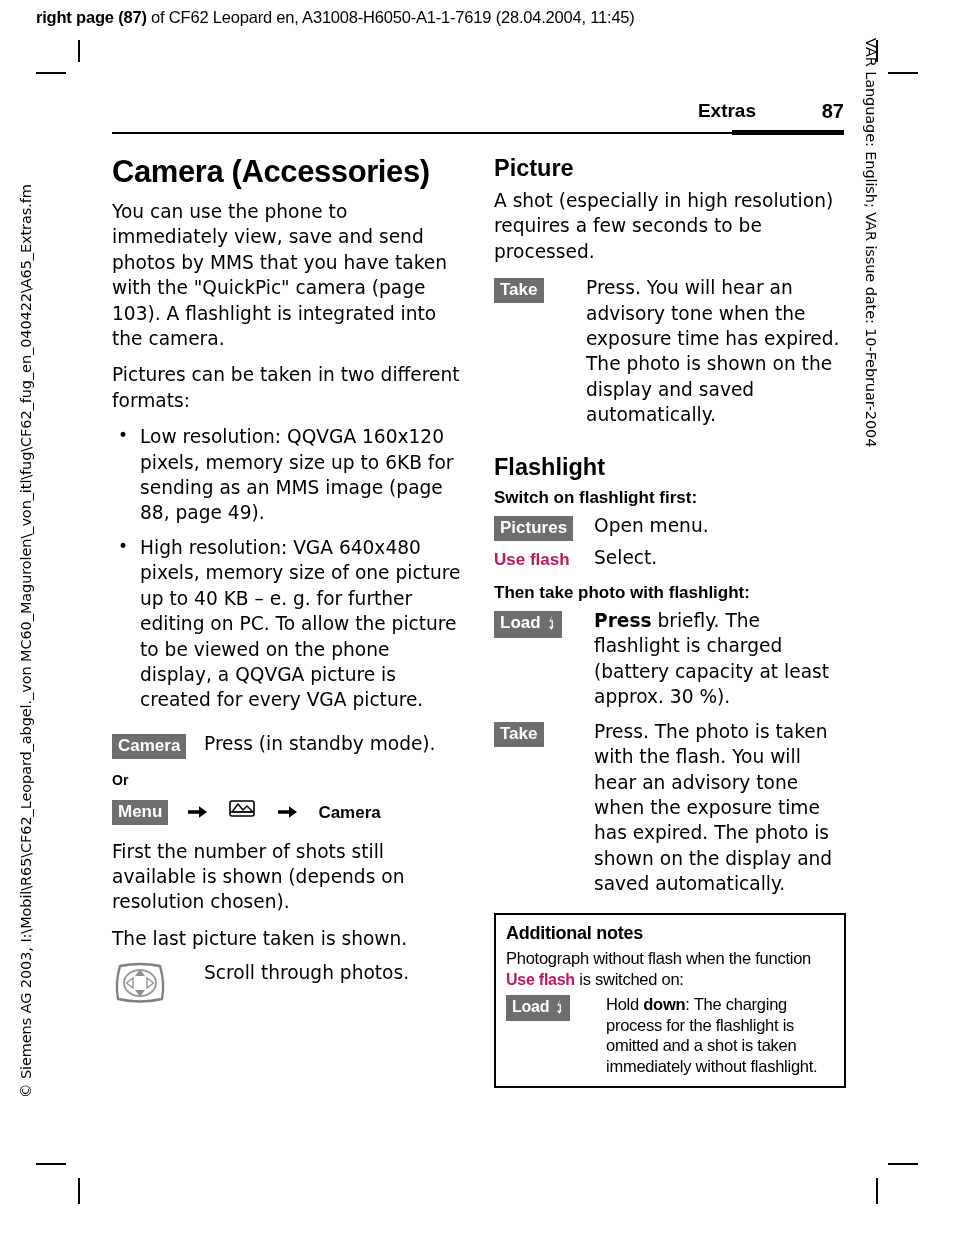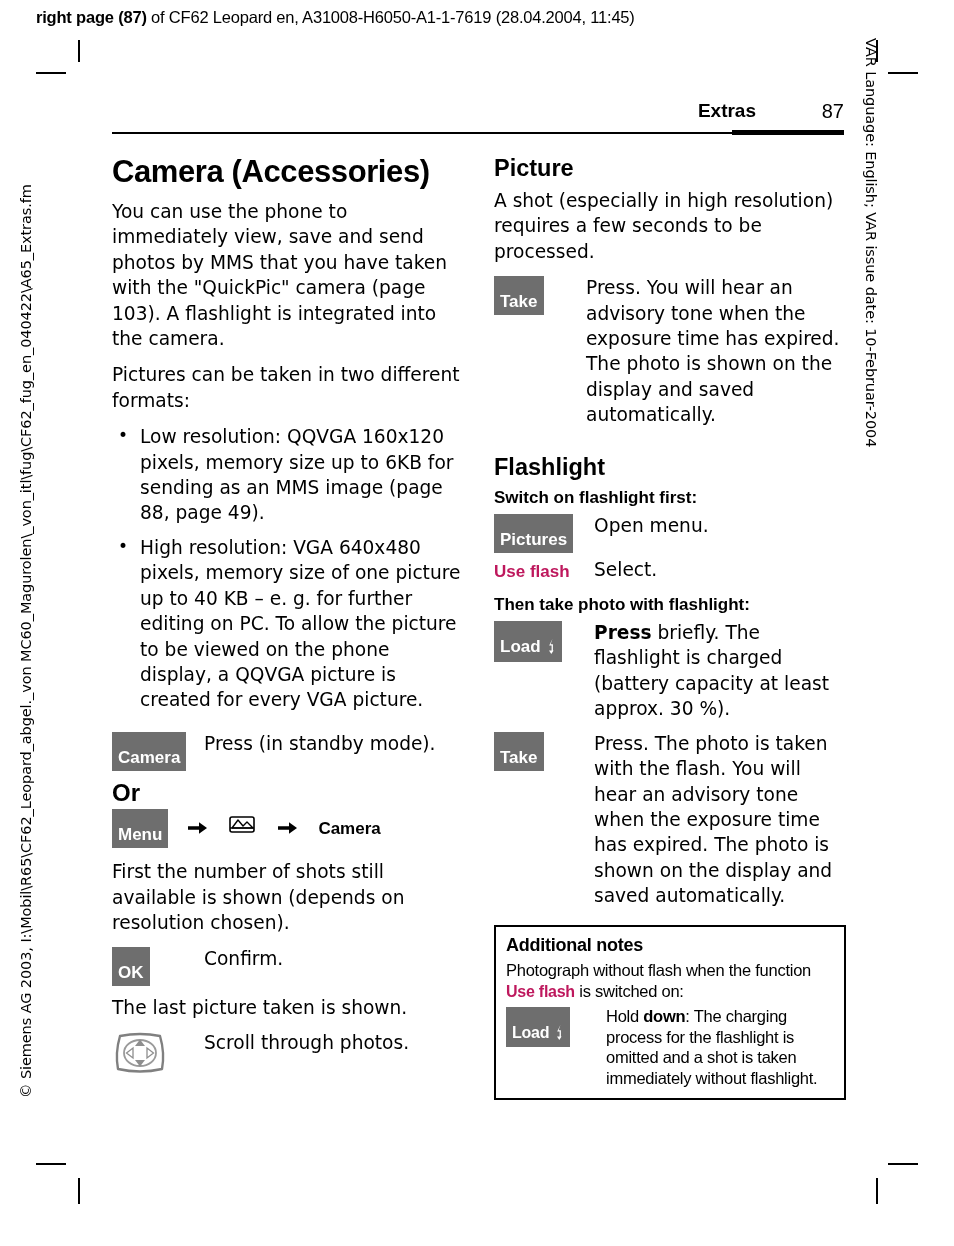--- a/index.html
+++ b/index.html
@@ -79,21 +79,21 @@
     top: 0;
     font-family: "Liberation Sans", sans-serif;
     font-weight: bold;
     font-size: 19px;
   }
   .runhead .rh-page {
     position: absolute;
     right: 0px;
     top: 0;
     font-family: "Liberation Sans", sans-serif;
-    font-weight: normal;
+    font-weight: bold;
     font-size: 20px;
   }
   .rule-thin {
     position: absolute;
     left: 0;
     top: 32px;
     width: 620px;
     height: 2px;
     background: #000;
   }
@@ -178,21 +178,21 @@
   .keydesc b { font-weight: bold; }
 
   .softkey {
     display: inline-block;
     background: #6e6e6e;
     color: #ffffff;
     font-family: "Liberation Sans", sans-serif;
     font-weight: bold;
     font-size: 17px;
     line-height: 22px;
-    padding: 15px 6px 2px 6px;
+    padding: 1px 6px 2px 6px;
     white-space: nowrap;
     vertical-align: baseline;
   }
   .menutext {
     font-family: "Liberation Sans", sans-serif;
     font-weight: bold;
     font-size: 17px;
     color: #be185d;
     white-space: nowrap;
   }
@@ -213,21 +213,21 @@
     align-items: center;
     gap: 20px;
     margin: 2px 0 11px 0;
   }
   .arrow-ico { display: inline-block; }
   .pic-ico { display: inline-block; vertical-align: middle; }
 
   .or-label {
     font-family: "Liberation Sans", sans-serif;
     font-weight: bold;
-    font-size: 24px;
+    font-size: 14px;
     margin: 4px 0 4px 0;
   }
 
   .navkey-row {
     display: flex;
     align-items: flex-start;
     margin: 4px 0 0 0;
   }
   .navkey-cell {
     width: 92px;
@@ -321,26 +321,20 @@
     <span class="arrow-ico">
       <svg width="20" height="14" viewBox="0 0 20 14">
           <path d="M0 5.2 h11 v-4 l8 5.8 -8 5.8 v-4 H0 z" fill="#000"></path>
         </svg>
     </span>
     <span class="boldkw">Camera</span>
   </div>
 
   <p class="para">First the number of shots still available is shown (depends on resolution chosen).</p>
 
-  <div class="keyrow">
-    <div class="keycell">
-      <span class="softkey">OK</span>
-    </div>
-    <div class="keydesc">Confirm.</div>
-  </div>
 
   <p class="para tight">The last picture taken is shown.</p>
 
   <div class="navkey-row">
     <div class="navkey-cell">
       <span>
         <svg width="56" height="46" viewBox="0 0 56 46">
           <path d="M8 6 q20 -4 40 0 q5 17 2 33 q-22 5 -44 0 q-3 -16 2 -33 z" fill="#fff" stroke="#808080" stroke-width="2.4" stroke-linejoin="round"></path>
           <ellipse cx="28" cy="23" rx="16" ry="13" fill="#fff" stroke="#9a9a9a" stroke-width="1.8"></ellipse>
           <path d="M28 9.5 l5 6.5 h-10 z" fill="#8e8e8e"></path>

